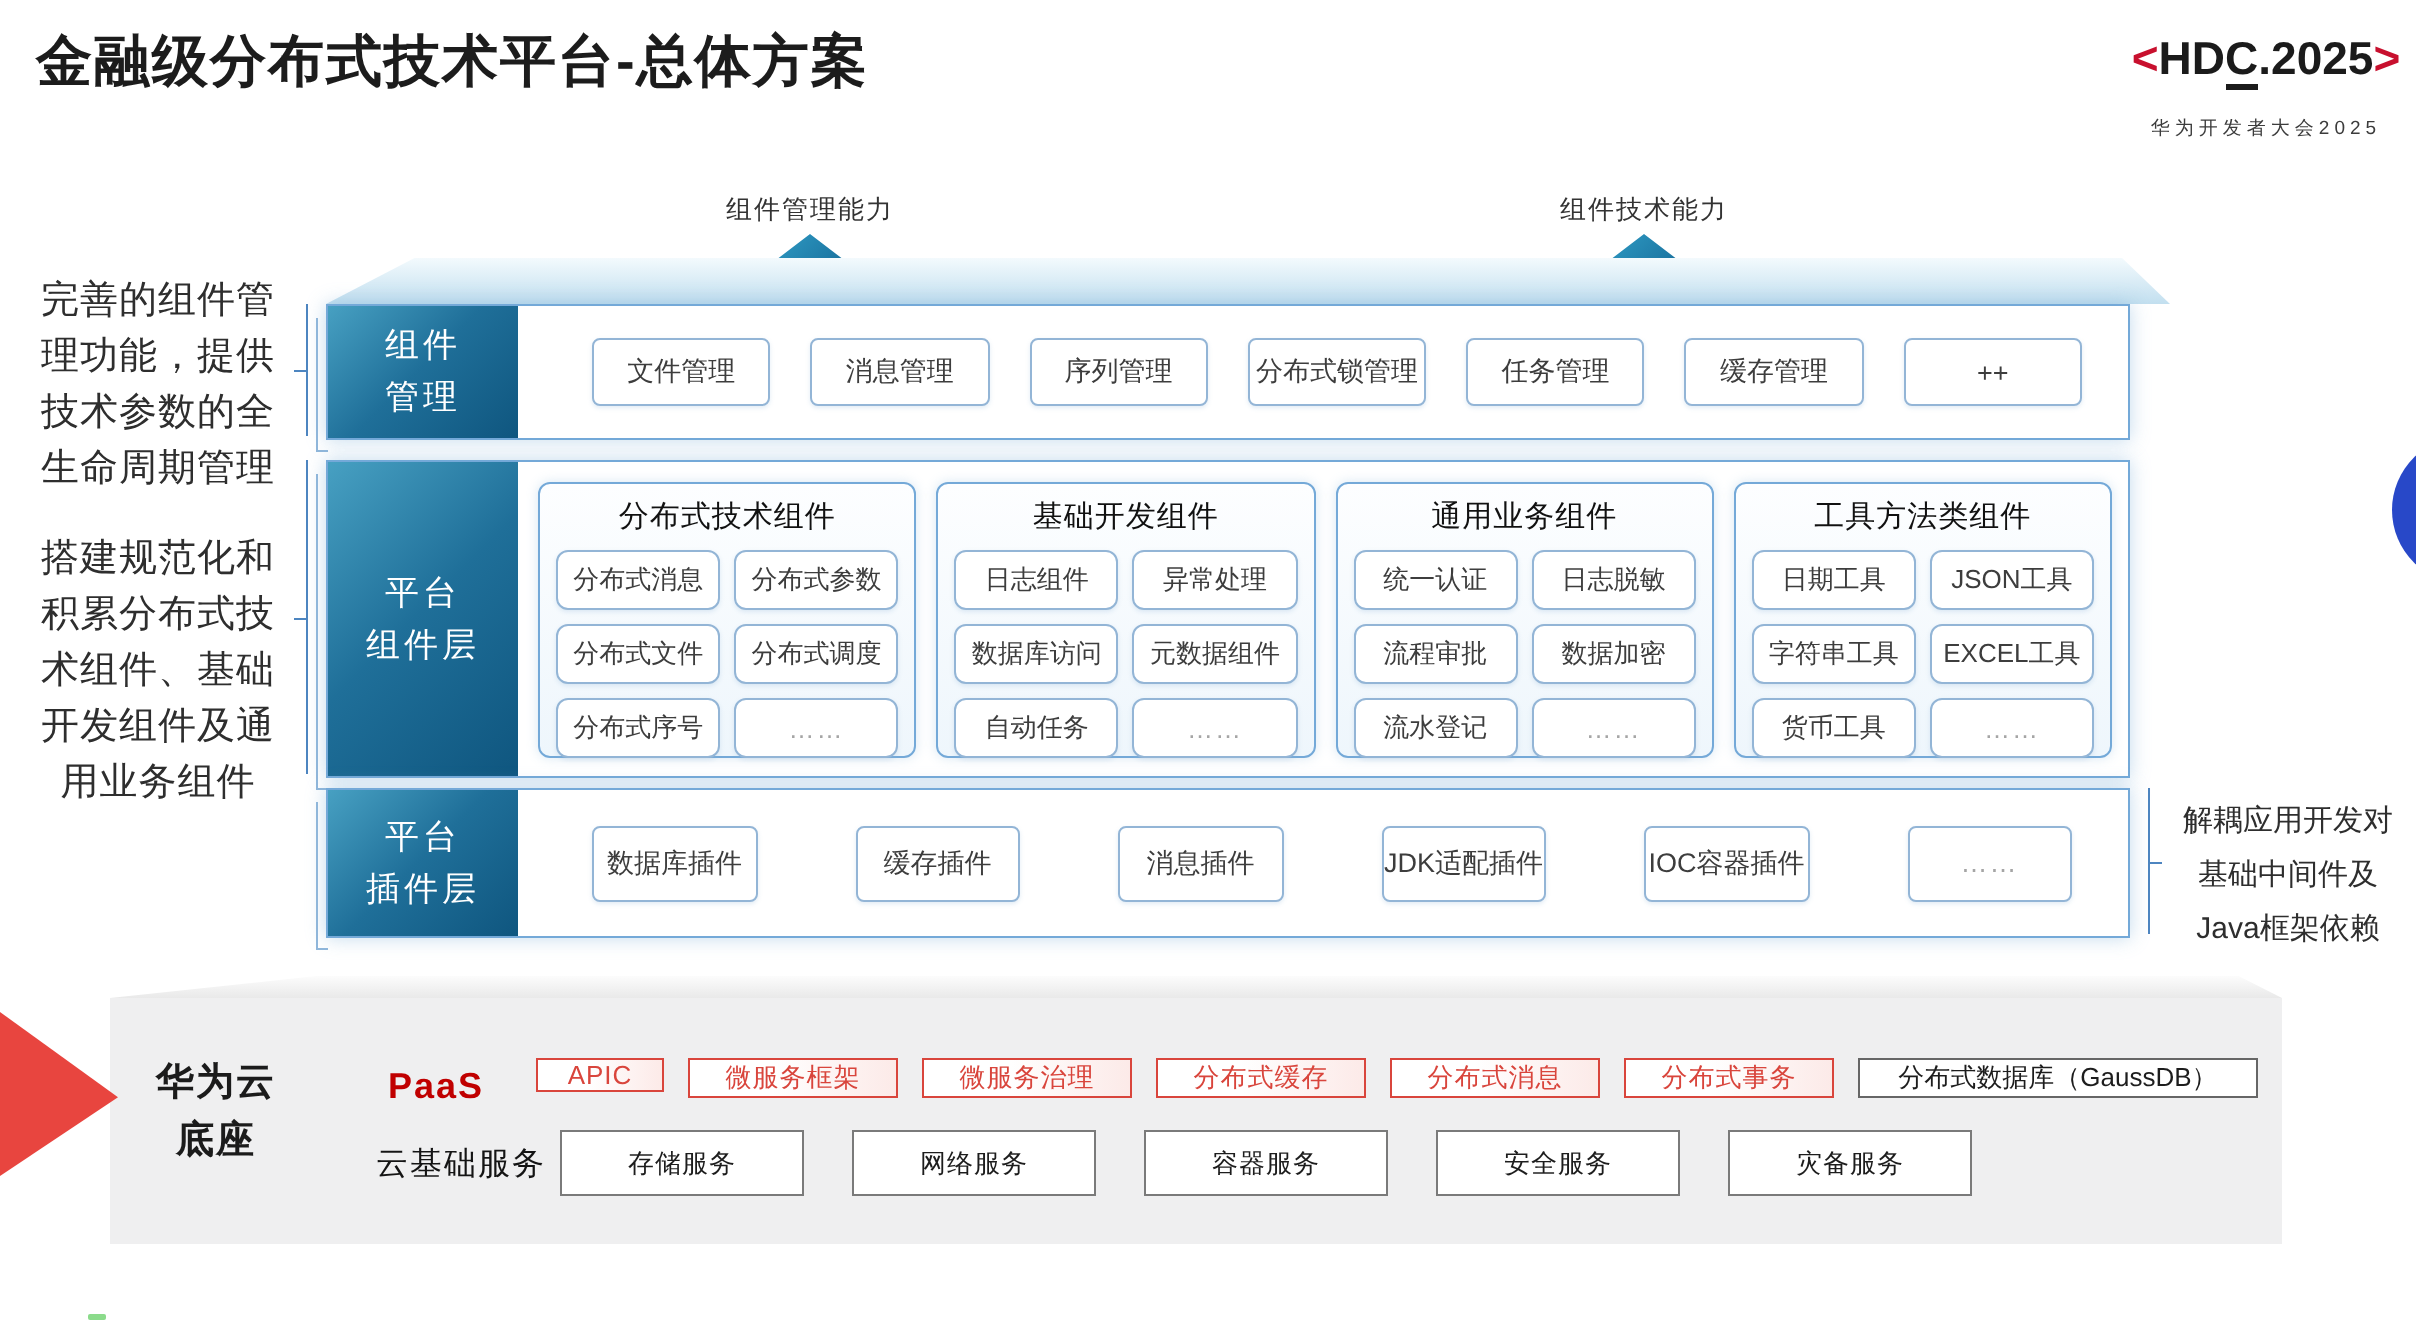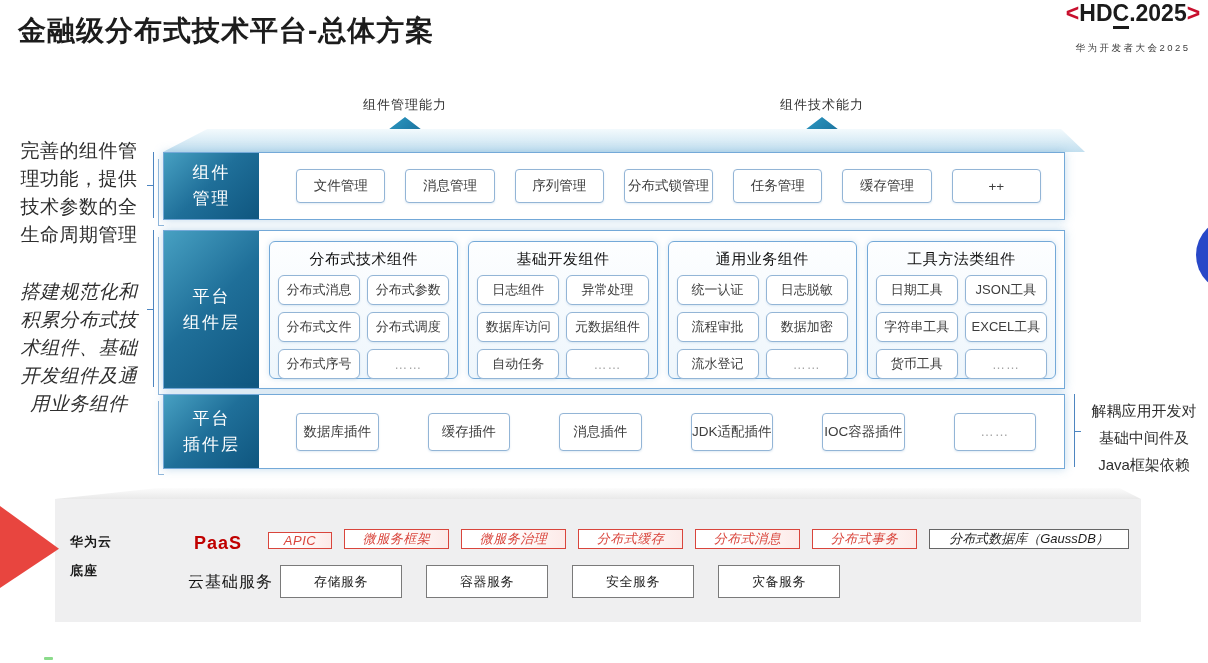--- a/index.html
+++ b/index.html
@@ -9,21 +9,21 @@
     font-family:"Liberation Sans","DejaVu Sans",sans-serif;
     color:#222;
   }
   .abs{position:absolute;}
 
   
   .title{
     left:18px;top:12px;font-size:28px;font-weight:bold;color:#1c1c1c;
     letter-spacing:1px;white-space:nowrap;
   }
-  .logo{right:6px;top:0;width:138px;text-align:center;}
+  .logo{right:6px;top:16px;width:138px;text-align:center;}
   .logo-main{font-size:23px;font-weight:bold;color:#1b1b1b;white-space:nowrap;line-height:26px;}
   .logo-bracket{color:#c8102e;}
   .logo-c{border-bottom:3px solid #1b1b1b;padding-bottom:0px;}
   .logo-sub{font-size:9.5px;letter-spacing:2.5px;color:#3c3c3c;margin-top:16px;white-space:nowrap;}
 
   
   .arrow-note{width:150px;text-align:center;}
   .arrow-note .lbl{font-size:13px;color:#333;letter-spacing:1px;}
   .up-arrow{
     width:38px;height:33px;margin:3px auto 0;
@@ -90,26 +90,26 @@
   .bracket-r .tick{right:-7px;}
 
   
   .ann{font-size:19px;color:#2e2e2e;line-height:28px;text-align:center;letter-spacing:.5px;}
   .ann-right{font-size:15px;color:#2e2e2e;line-height:27px;text-align:center;}
 
   
   .base{left:55px;top:499px;width:1086px;height:123px;background:#efeff0;}
   .fan{left:0;top:506px;width:59px;height:82px;background:#e8453f;
        clip-path:polygon(0 0,100% 52%,0 100%);}
-  .base-label{left:70px;top:527px;width:76px;font-size:13px;font-weight:bold;
+  .base-label{left:70px;top:527px;width:76px;text-align:center;font-size:19px;font-weight:bold;
               color:#1b1b1b;line-height:29px;letter-spacing:1px;}
   .paas-label{left:194px;top:533px;font-size:18px;font-weight:bold;color:#c00000;letter-spacing:1px;}
   .cloud-label{left:188px;top:572px;font-size:16px;color:#141414;letter-spacing:1px;}
 
-  .paas-row{left:268px;top:529px;height:20px;display:flex;gap:12px;align-items:flex-end;font-style:italic;}
+  .paas-row{left:268px;top:529px;height:20px;display:flex;gap:12px;align-items:flex-start;}
   .rbox{
     border:1px solid #d9453c;color:#d9453c;font-size:13px;
     background:linear-gradient(90deg,#ffffff 40%,#fceae8 100%);
     display:flex;align-items:center;justify-content:center;letter-spacing:.5px;
   }
   .rbox.w-apic{width:62px;}
   .rbox.w-std{width:103px;}
   .dbbox{
     width:198px;border:1px solid #666;color:#1d1d1d;font-size:13px;background:#fff;
     display:flex;align-items:center;justify-content:center;
@@ -240,21 +240,21 @@
 <div class="abs bracket bracket-r" style="left:1068px;top:394px;height:73px;">
     <span class="tick"></span>
   </div>
 
 <div class="abs ann" style="left:6px;top:137px;width:146px;">
   <div>完善的组件管</div>
   <div>理功能，提供</div>
   <div>技术参数的全</div>
   <div>生命周期管理</div>
 </div>
-<div class="abs ann" style="left:6px;top:278px;width:146px;font-style:italic;">
+<div class="abs ann" style="left:6px;top:266px;width:146px;">
   <div>搭建规范化和</div>
   <div>积累分布式技</div>
   <div>术组件、基础</div>
   <div>开发组件及通</div>
   <div>用业务组件</div>
 </div>
 <div class="abs ann-right" style="left:1080px;top:397px;width:128px;">
   <div>解耦应用开发对</div>
   <div>基础中间件及</div>
   <div>Java框架依赖</div>
@@ -276,19 +276,20 @@
   <div class="rbox w-std">微服务治理</div>
   <div class="rbox w-std">分布式缓存</div>
   <div class="rbox w-std">分布式消息</div>
   <div class="rbox w-std">分布式事务</div>
   <div class="dbbox">分布式数据库（GaussDB）</div>
 </div>
 
 <div class="abs cloud-label">云基础服务</div>
 <div class="abs cloud-row">
   <div class="gsbox">存储服务</div>
+  <div class="gsbox">网络服务</div>
   <div class="gsbox">容器服务</div>
   <div class="gsbox">安全服务</div>
   <div class="gsbox">灾备服务</div>
 </div>
 
 <div class="abs circle"></div>
 <div class="abs speck"></div>
 
 </body></html>

